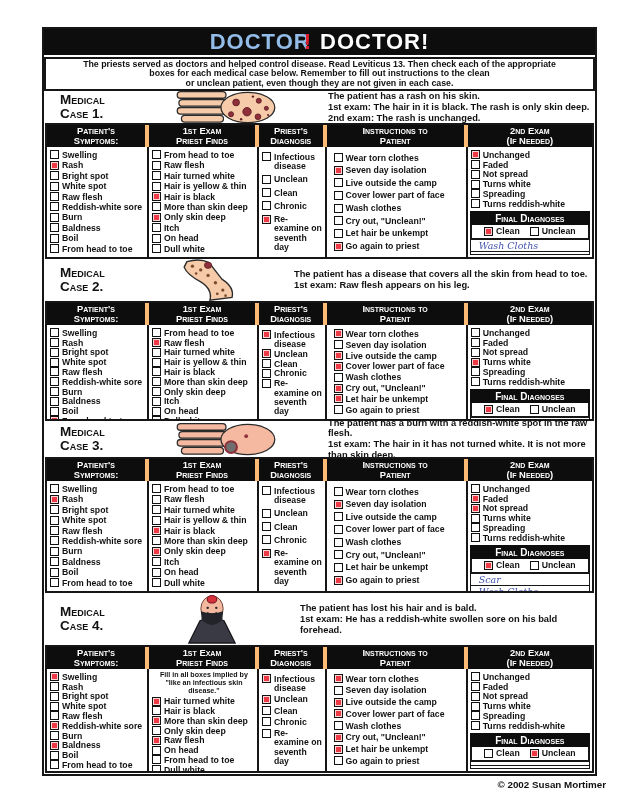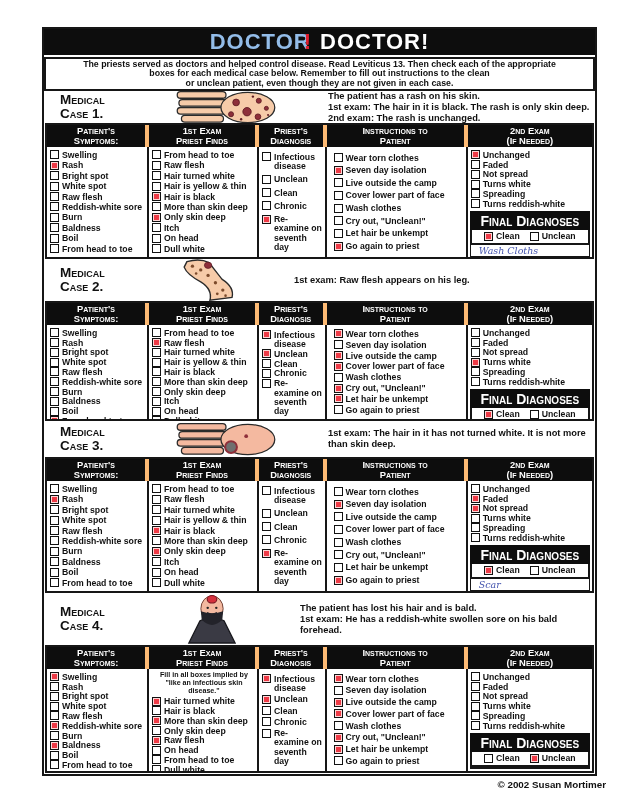--- a/index.html
+++ b/index.html
@@ -28,21 +28,21 @@
   .c1 { width:18.7%; } .c2 { width:20.2%; } .c3 { width:12.4%; } .c4 { width:25.9%; } .c5 { width:22.8%; }
   .td.c1, .td.c2 { justify-content:space-between; }
   .td.c3 { justify-content:space-between; padding-top:5px; padding-bottom:5px; }
   .td.c4 { justify-content:space-evenly; padding-left:7px; }
   .td.c5 { padding:2px 2px 2px 2px; }
   .ck-item { display:flex; align-items:flex-start; column-gap:3px; font-size:8.7px; font-weight:bold; line-height:9.3px; color:#111; flex-wrap:wrap; }
   .ck { width:9px; height:9px; border:1.6px solid #111; background:#fff; flex:none; display:inline-block; }
   .ck.checked { background:#ee3a46; box-shadow:inset 0 0 0 1px #ffd7d7; }
   .ck-item .lab { padding-top:0.5px; max-width:calc(100% - 13px); }
   .exam2-list { display:flex; flex-direction:column; justify-content:flex-start; flex:1; padding:1px 0 2px 1px; }
-  .final-bar { background:#0d0d0d; color:#fff; text-align:center; font-variant:small-caps; font-weight:bold; font-size:14px; padding:1.5px 0; }
+  .final-bar { background:#0d0d0d; color:#fff; text-align:center; font-variant:small-caps; font-weight:bold; font-size:10px; padding:1.5px 0; }
   .final-row { display:flex; align-items:center; justify-content:center; gap:10px; border:2px solid #161616; border-top:none; padding:1.5px 2px; }
   .write-line { border:1.5px solid #161616; border-top:none; height:12px; padding-left:8px;
                 font-family:"DejaVu Serif", serif; font-style:italic; color:#4454ae; font-size:9.5px; line-height:11px; }
   .exam-note { font-size:7.1px; font-weight:bold; text-align:center; line-height:7.8px; margin-bottom:1px; color:#111; }
   .footer { position:absolute; right:12px; top:779px; font-weight:bold; font-size:9.8px; color:#111; }
 </style>
 </head>
 <body>
 
 <div class="sheet">
@@ -313,20 +313,21 @@
               <circle cx="31" cy="20" r="1.8"></circle>
               <circle cx="39" cy="28" r="1.8"></circle>
               <circle cx="47" cy="36" r="1.8"></circle>
               <circle cx="41" cy="40" r="1.5"></circle>
               <circle cx="18" cy="18" r="1.4"></circle>
               <circle cx="50" cy="42" r="1.4"></circle>
             </g>
           </svg>
         </div>
         <div class="case-desc">
+          <div>The patient has a disease that covers all the skin from head to toe.</div>
           <div>1st exam: Raw flesh appears on his leg.</div>
         </div>
       </div>
       <div class="case-table">
         <div class="thead">
           <div class="th c1">
             <div>Patient's</div>
             <div>Symptoms:</div>
           </div>
           <div class="th c2">
@@ -541,20 +542,21 @@
               <rect x="4" y="12.5" width="62" height="8" rx="4"></rect>
               <rect x="2" y="22" width="58" height="8" rx="4"></rect>
               <rect x="7" y="31.5" width="50" height="8" rx="4"></rect>
               <ellipse cx="86" cy="22" rx="32" ry="18"></ellipse>
             </g>
             <circle cx="66" cy="31" r="7" fill="#6f6f6f" stroke="#8e2f3a" stroke-width="2.4"></circle>
             <circle cx="84" cy="18" r="2.2" fill="#8e2f3a"></circle>
           </svg>
         </div>
         <div class="case-desc">
+          <div>The patient has a burn with a reddish-white spot in the raw flesh.</div>
           <div>1st exam: The hair in it has not turned white. It is not more than skin deep.</div>
         </div>
       </div>
       <div class="case-table">
         <div class="thead">
           <div class="th c1">
             <div>Patient's</div>
             <div>Symptoms:</div>
           </div>
           <div class="th c2">

